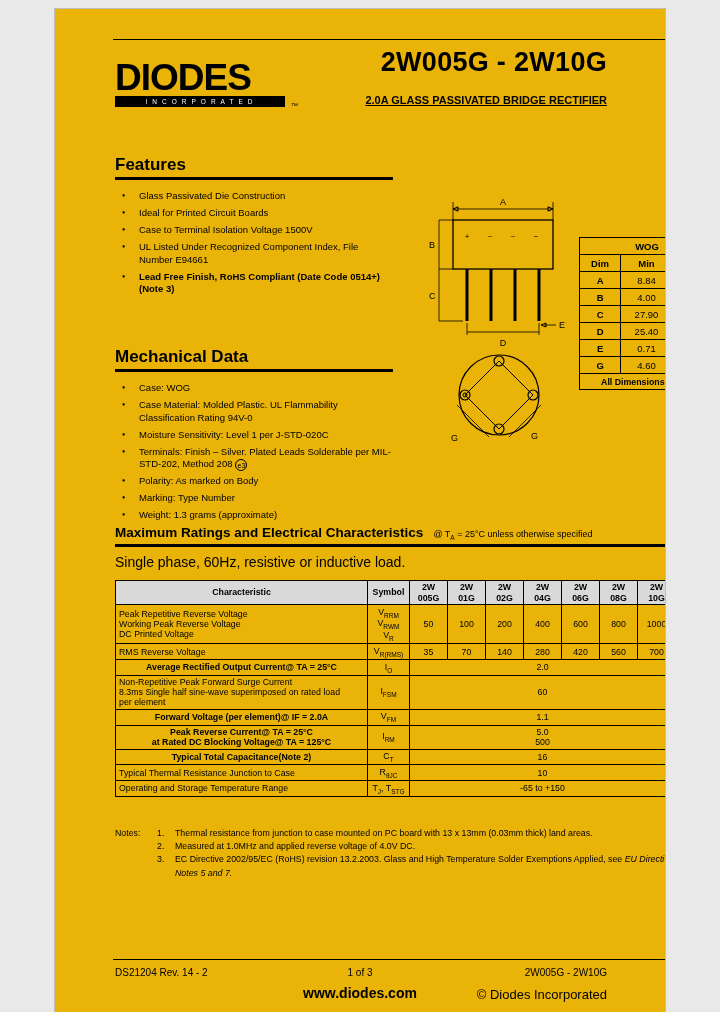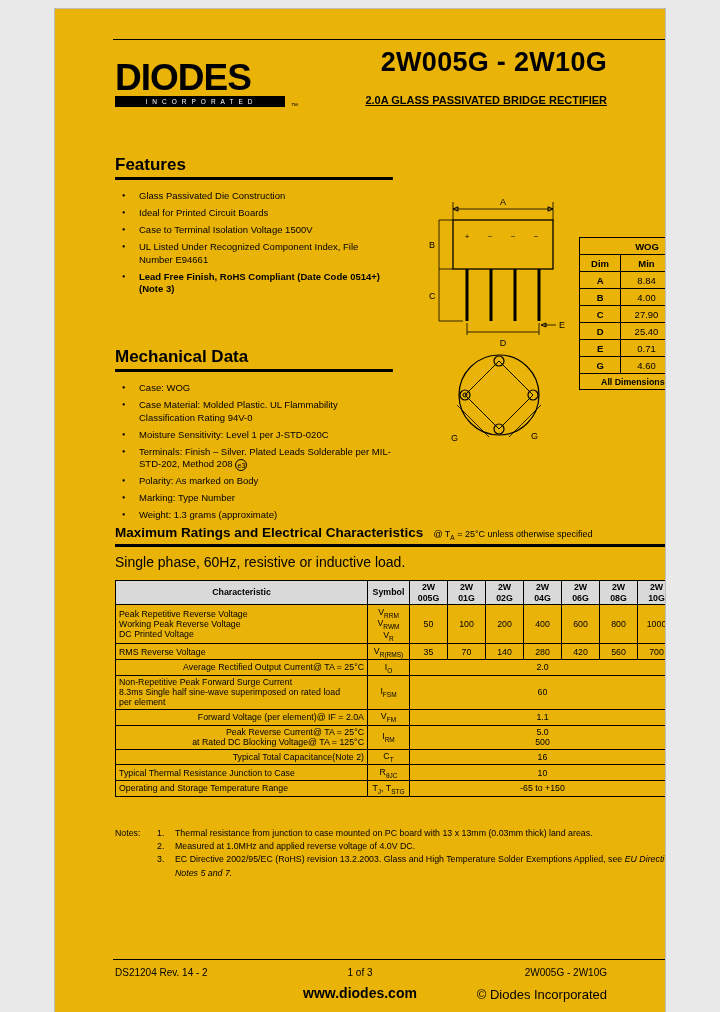--- a/index.html
+++ b/index.html
@@ -53,21 +53,21 @@
   .mr-head { border-bottom:3px solid #000; padding-bottom:3px; }
   .mr-head .h { font-size:13.5px; font-weight:bold; }
   .mr-head .cond { font-size:9px; margin-left:10px; }
   .intro { font-size:14px; line-height:1.35; margin-top:6px; }
   table.ratings { border-collapse:collapse; width:598px; font-size:8.8px; margin-top:8px; table-layout:fixed; }
   table.ratings th, table.ratings td { border:1px solid #000; padding:1.5px 3px; vertical-align:middle; }
   table.ratings thead th { background:#d9d9d9; text-align:center; font-weight:bold; line-height:1.15; }
   td.char { text-align:left; }
   td.sym, td.val, td.unit { text-align:center; }
   td.sym sub, .mr-head sub { font-size:6.5px; }
-  .cc { display:flex; justify-content:flex-end; }
+  .cc { display:flex; justify-content:center;font-weight:bold; }
 
   
   .notes { position:absolute; left:60px; top:818px; width:600px; font-size:8.8px; line-height:1.5; }
   .note-row { display:flex; }
   .note-label { width:42px; }
   .note-num { width:18px; }
   .note-text { flex:1; }
   .it { font-style:italic; }
 
   

